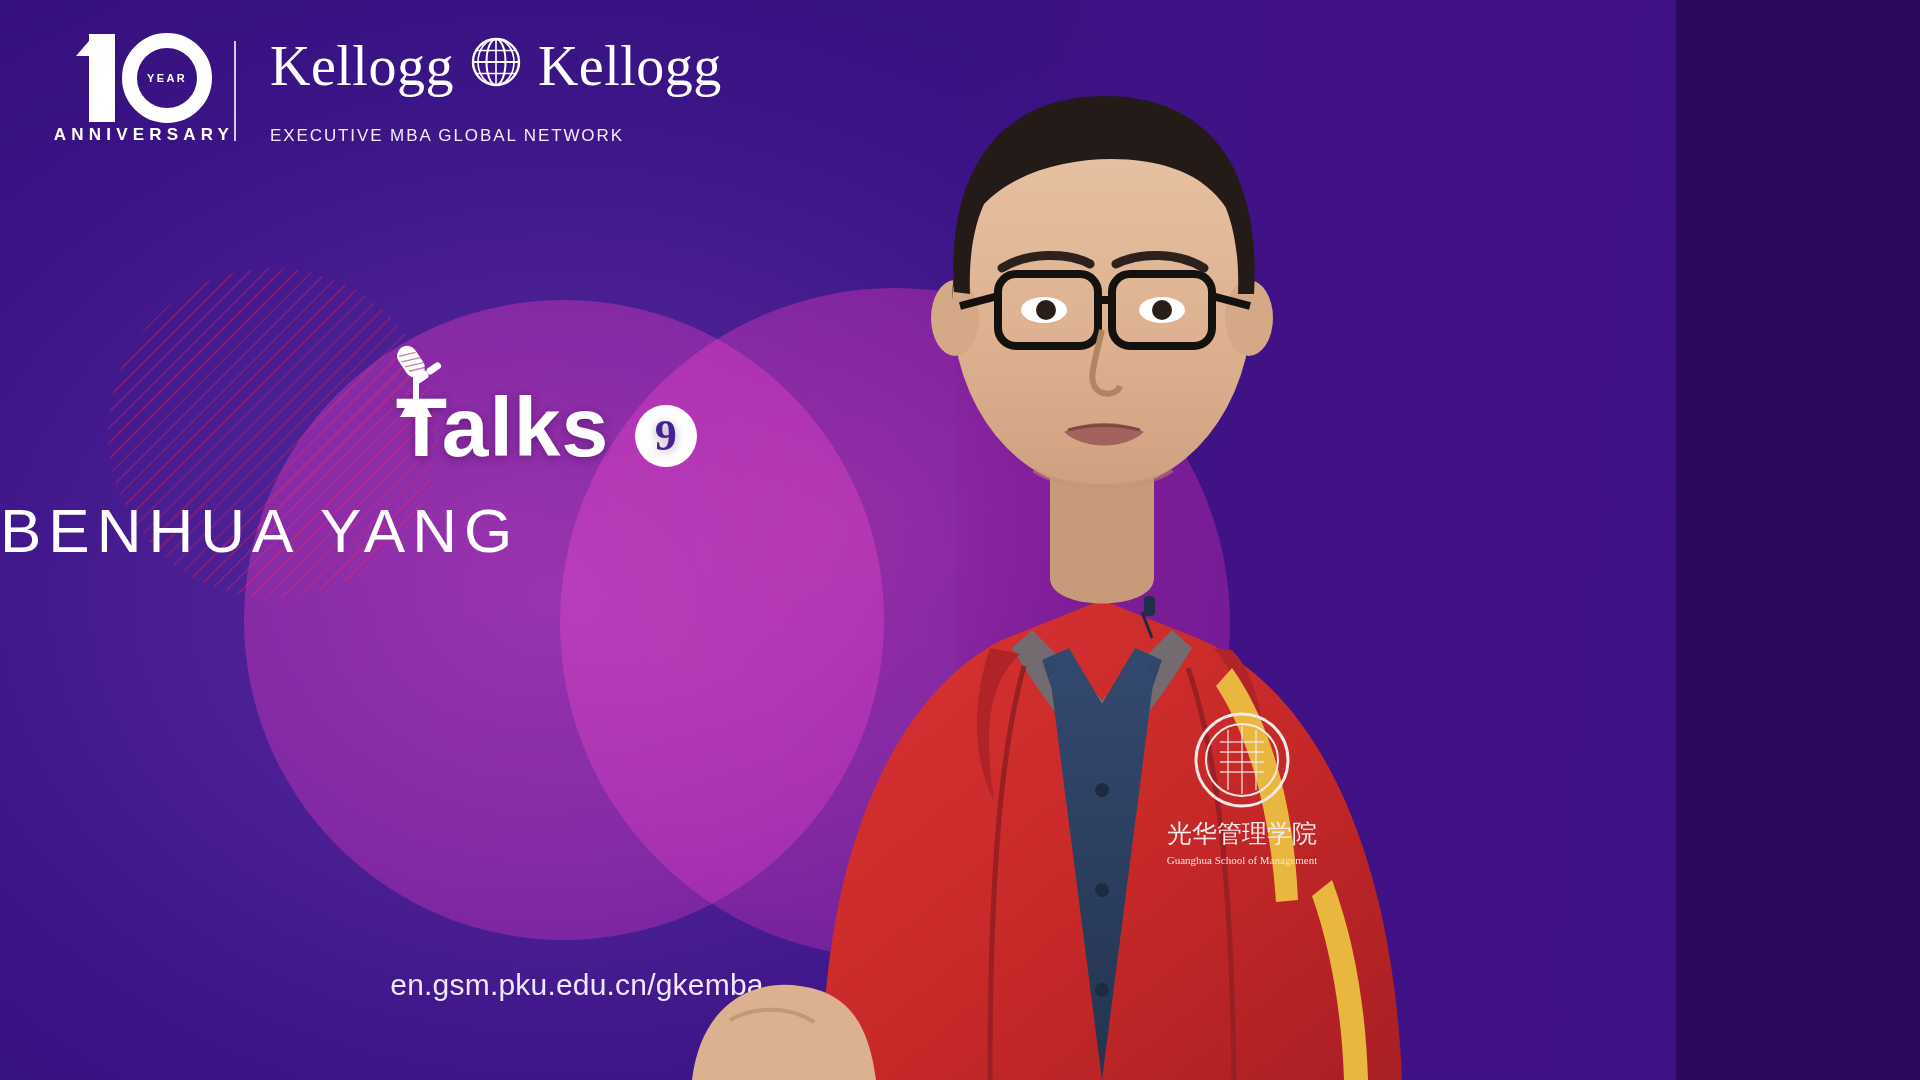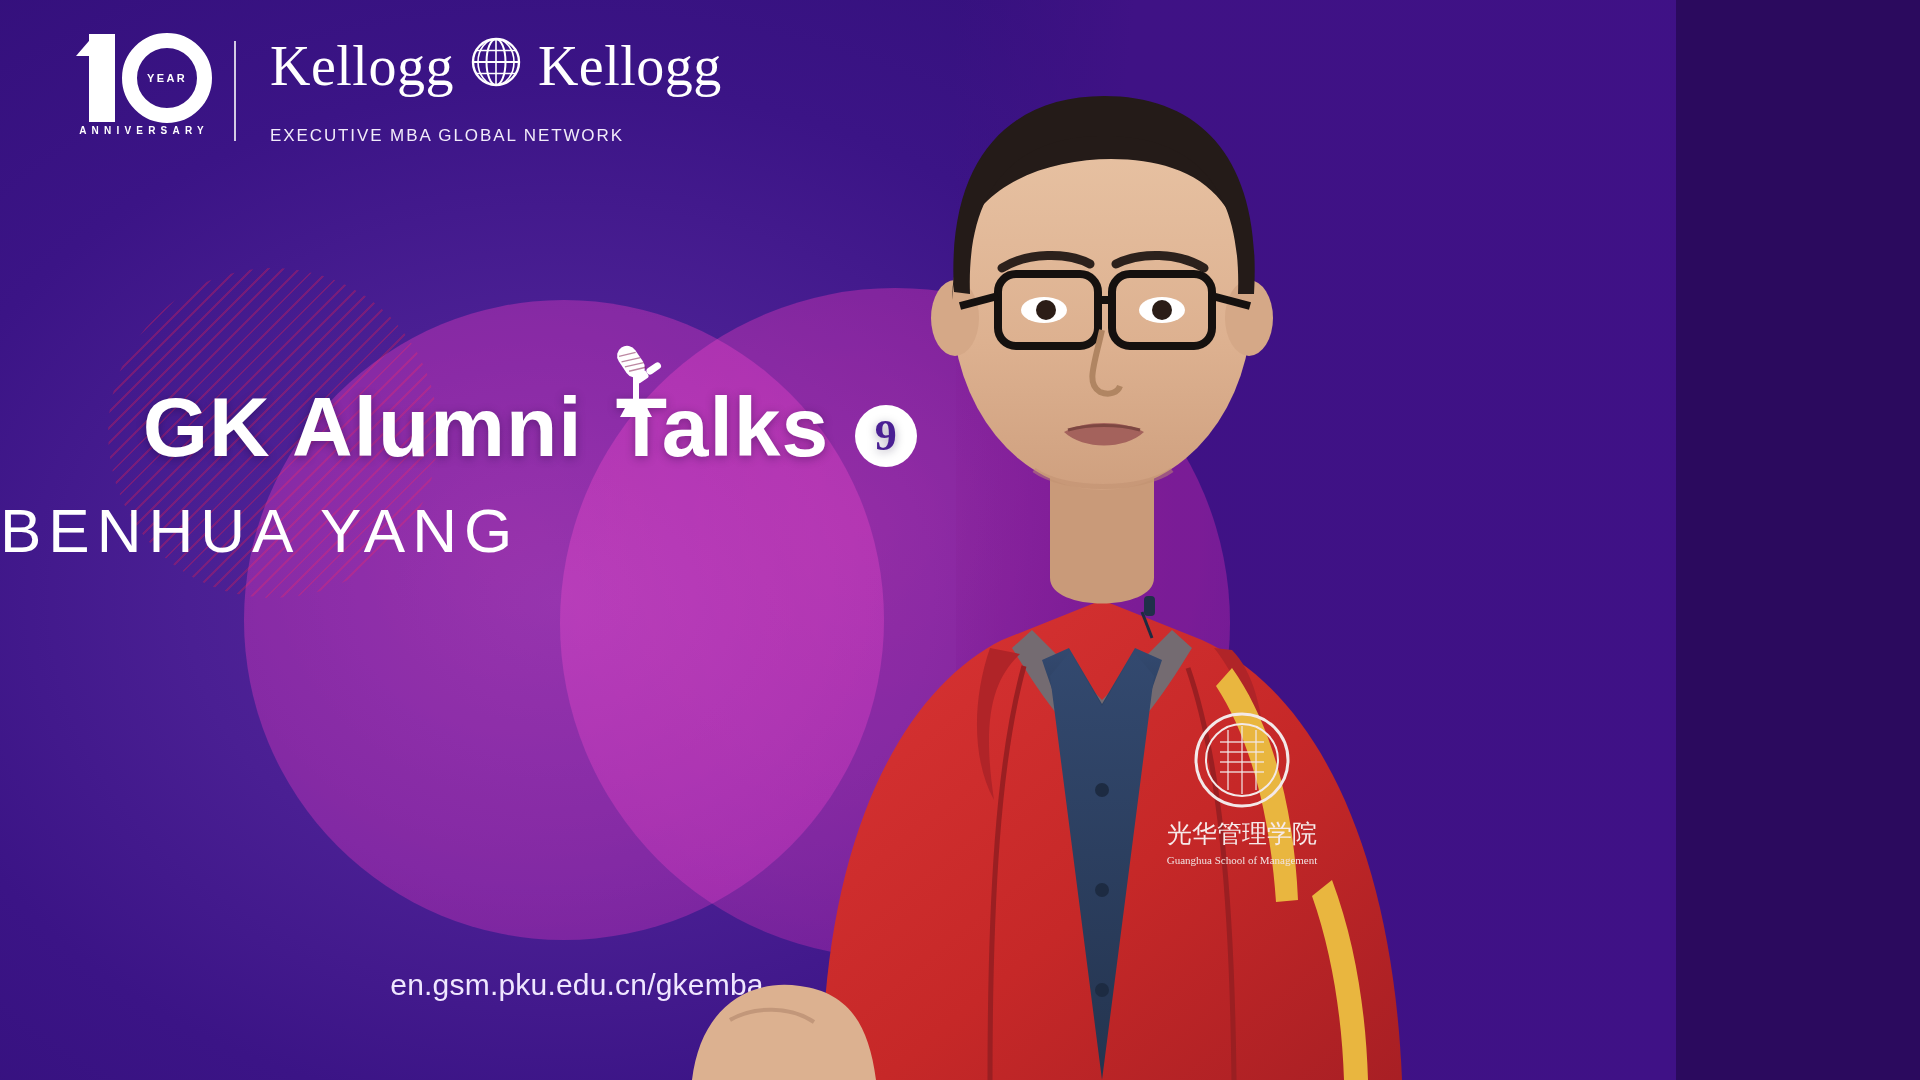--- a/index.html
+++ b/index.html
@@ -130,21 +130,21 @@
     align-items: center;
     justify-content: center;
     color: #ffffff;
     font-size: 11px;
     letter-spacing: 2.4px;
     font-weight: 700;
   }
   .anniv-word {
     margin-top: 3px;
     color: #ffffff;
-    font-size: 10px;
+    font-size: 17px;
     letter-spacing: 5.2px;
     font-weight: 700;
     text-align: center;
     padding-left: 4px;
   }
   .divider {
     width: 2px;
     height: 100px;
     background: rgba(255,255,255,0.78);
     margin: 0 34px 0 28px;
@@ -293,21 +293,20 @@
         </span>
         <span>Kellogg</span>
       </div>
       <div class="brand-sub">EXECUTIVE MBA GLOBAL NETWORK</div>
     </div>
   </div>
 
   <div class="title-block">
 
     <div class="gk-title">
-      <span class="seg">GK Alumni</span>
 
       <span class="talks-wrap">
         <span class="mic-icon">
           <svg viewBox="0 0 70 78" width="70" height="78" aria-hidden="true">
             <g transform="rotate(-34 34 28)">
               <rect x="24" y="2" width="20" height="34" rx="10" fill="#ffffff"></rect>
               <rect x="27" y="33" width="14" height="9" rx="3" fill="#ffffff"></rect>
               <rect x="41" y="34" width="16" height="7" rx="3.5" fill="#ffffff"></rect>
               <path d="M27 8 l16 6 M26 14 l18 7 M26 20 l18 7 M27 26 l16 6" stroke="#7a1246" stroke-width="1.4" opacity="0.5" fill="none"></path>
             </g>

